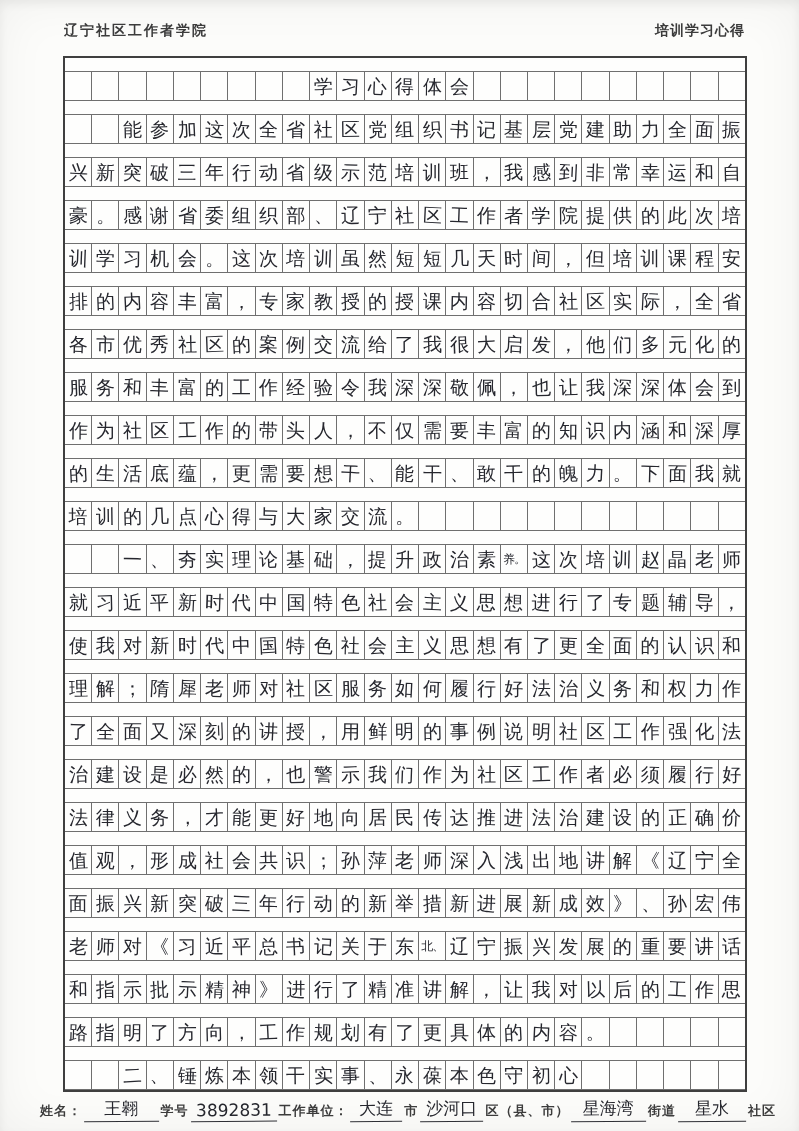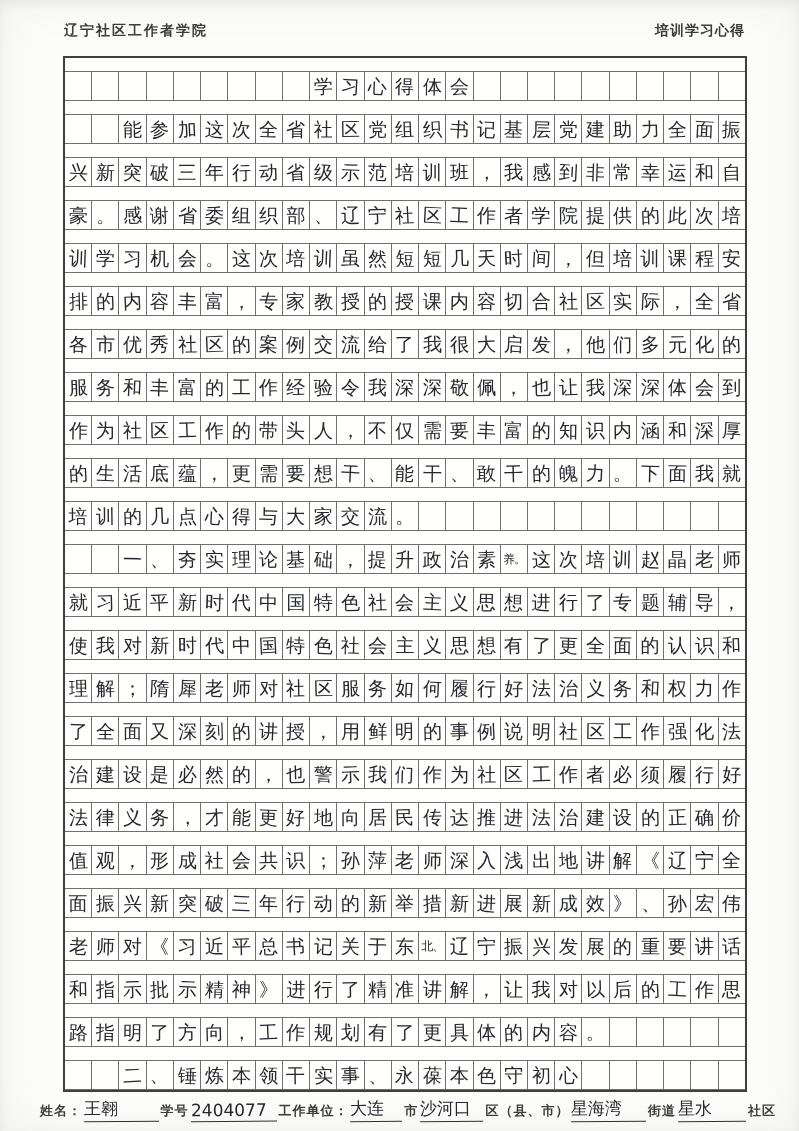--- a/index.html
+++ b/index.html
@@ -54,21 +54,21 @@
   .footer{
     position:absolute;left:38px;top:1097px;width:740px;
     display:flex;align-items:flex-end;white-space:nowrap;
   }
   .flabel{
     font-size:13px;color:var(--print);
     font-family:"Liberation Serif",serif;font-weight:bold;
     padding:0 2px 2px 2px;letter-spacing:1px;
   }
   .fillline{
-    border-bottom:1.5px solid #2e2f35;
+    border-bottom:1.5px solid #2e2f35;text-align:center;
     font-size:17px;color:var(--ink);
     font-family:"DejaVu Sans",sans-serif;
     padding-bottom:1px;transform:rotate(-0.5deg);
   }
   .w-name{width:92px;} .w-id{width:106px;} .w-city{width:64px;}
   .w-district{width:78px;} .w-street{width:92px;} .w-comm{width:84px;}
 </style>
 </head>
 <body>
 
@@ -1877,21 +1877,21 @@
           <div class="cell"></div>
           <div class="cell"></div>
         </div>
       </div>
     </div>
 
   <div class="footer">
     <span class="flabel">姓名：</span>
     <span class="fillline w-name">王翱</span>
     <span class="flabel">学号</span>
-    <span class="fillline w-id">2404077</span>
+    <span class="fillline w-id">3892831</span>
     <span class="flabel">工作单位：</span>
     <span class="fillline w-city">大连</span>
     <span class="flabel">市</span>
     <span class="fillline w-district">沙河口</span>
     <span class="flabel">区（县、市）</span>
     <span class="fillline w-street">星海湾</span>
     <span class="flabel">街道</span>
     <span class="fillline w-comm">星水</span>
     <span class="flabel">社区</span>
   </div>

